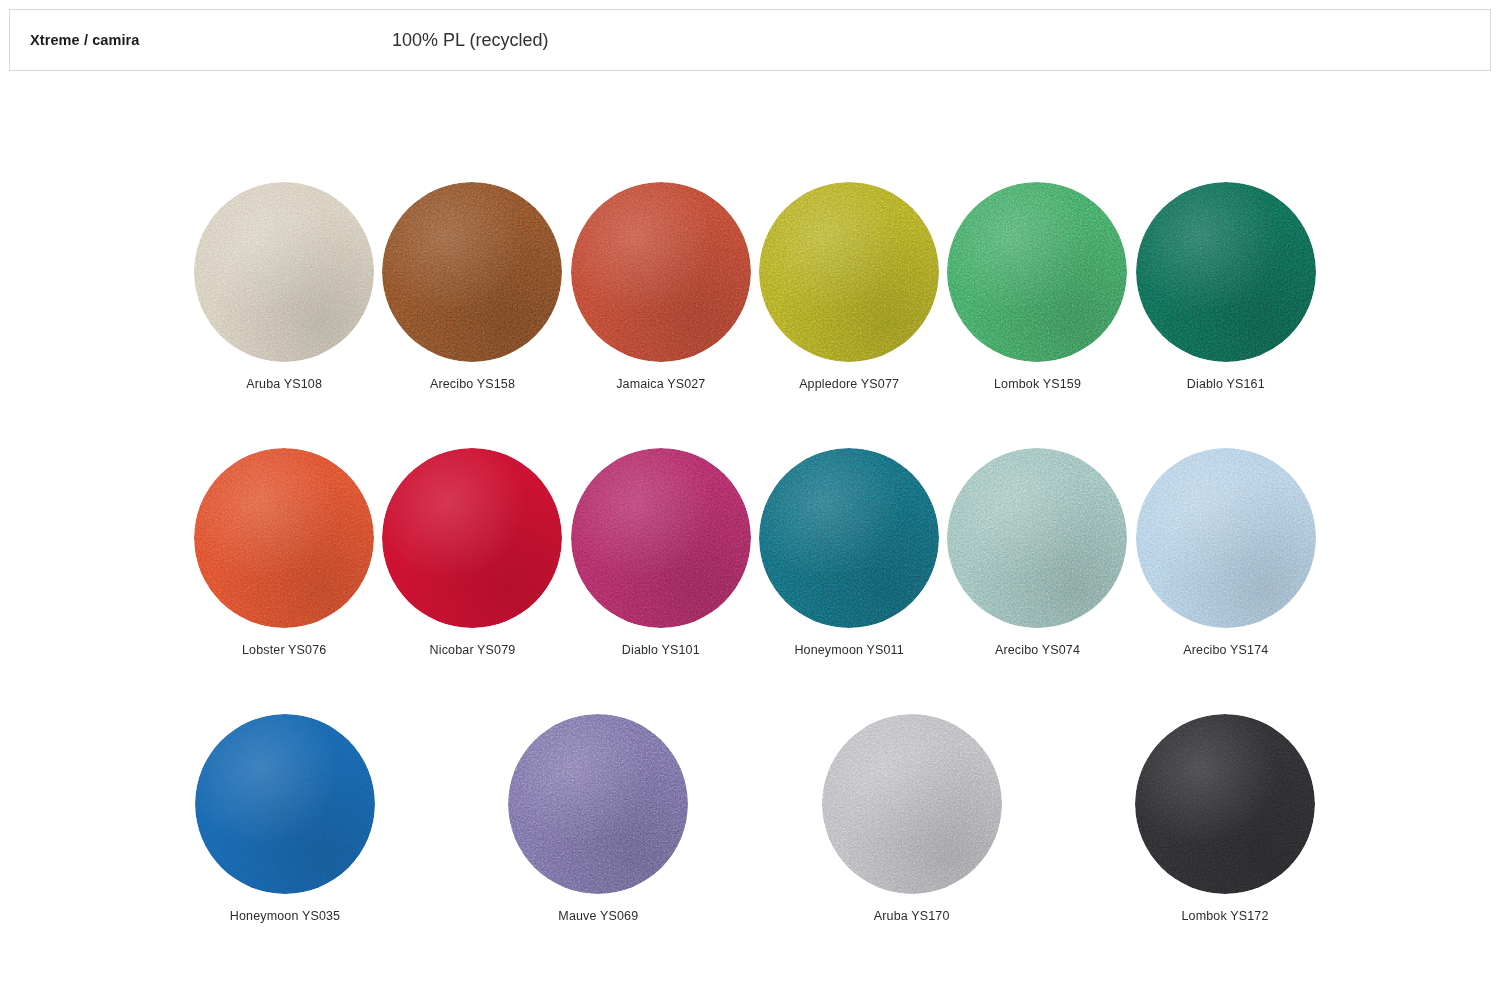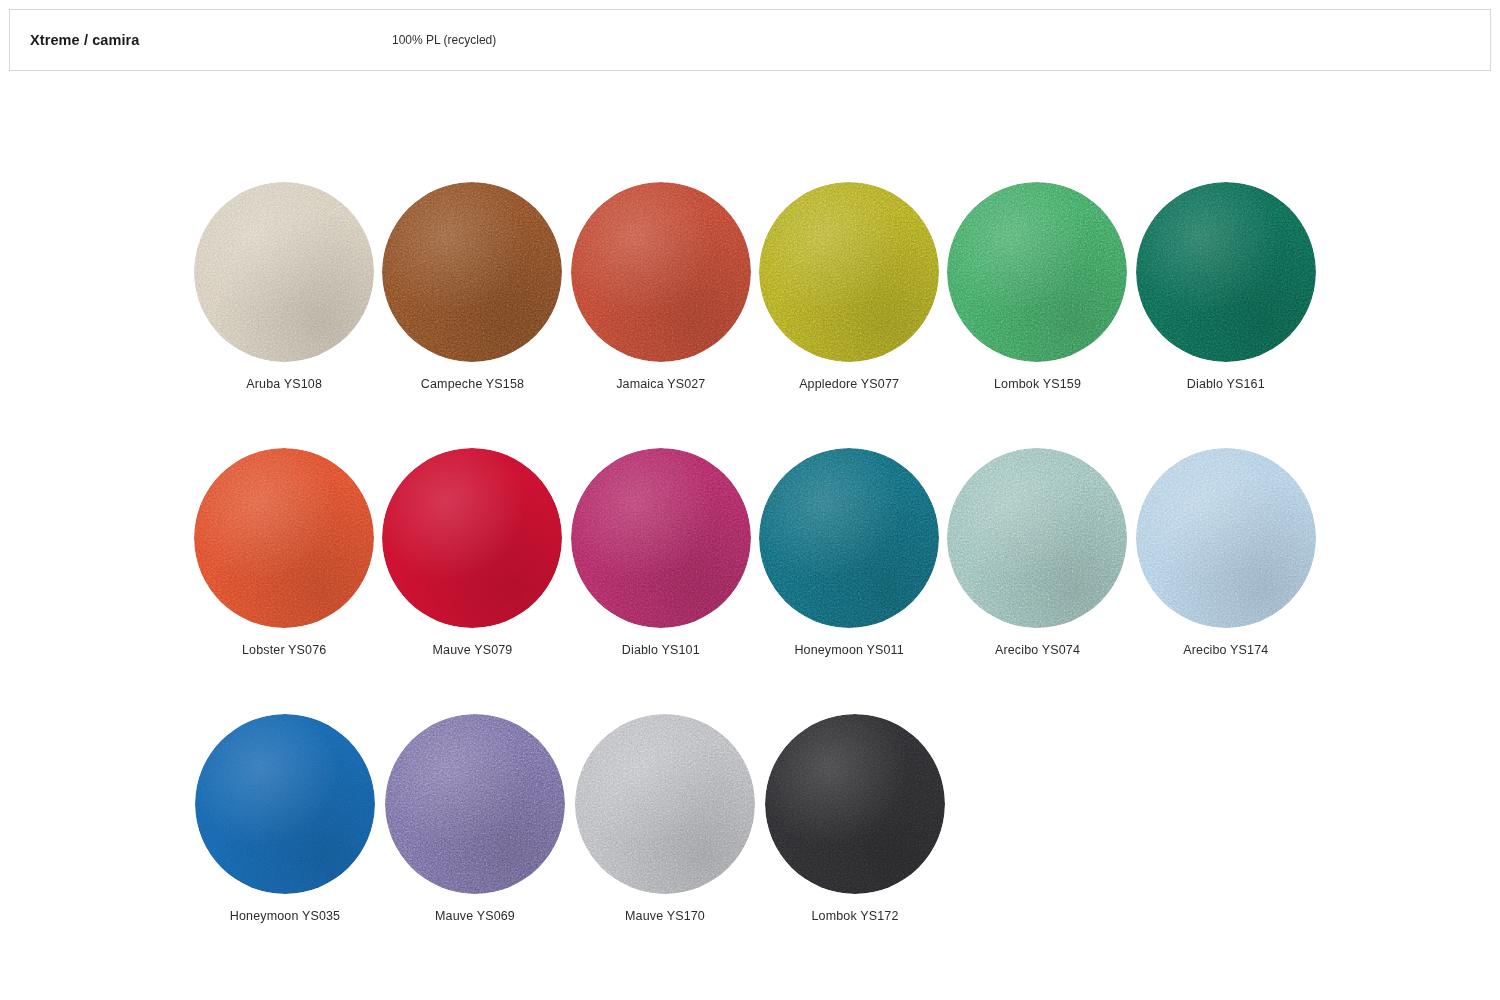--- a/index.html
+++ b/index.html
@@ -35,35 +35,36 @@
     left: 20px;
     font-size: 14.5px;
     font-weight: bold;
     letter-spacing: .1px;
     color: #1b1b1b;
     white-space: nowrap;
   }
   .header-composition {
     position: absolute;
     left: 382px;
-    font-size: 12px;
+    font-size: 18px;
     font-weight: 400;
     color: #303030;
     white-space: nowrap;
   }
 
   
   .grid {
     position: absolute;
     left: 190px;
     top: 182px;
     width: 1130px;
   }
   .row {
     display: flex;
+    justify-content: space-between;
     
   }
   .cell {
     width: 190px;
     display: flex;
     flex-direction: column;
     align-items: center;
   }
   .swatch-wrap {
     width: 180px;
@@ -158,21 +159,21 @@
                     <feFuncG type="linear" slope="1.25" intercept="-0.12"></feFuncG>
                     <feFuncB type="linear" slope="1.25" intercept="-0.12"></feFuncB>
                   </feComponentTransfer>
                 </filter>
               </defs>
               <rect x="0" y="0" width="180" height="180" filter="url(#tex1)"></rect>
             </svg>
             <div class="shade"></div>
           </div>
         </div>
-        <div class="label">Campeche YS158</div>
+        <div class="label">Arecibo YS158</div>
       </div>
       <div class="cell">
         <div class="swatch-wrap">
           <div class="swatch">
             <div class="base" style="background: rgb(180, 67, 49);"></div>
             <svg class="tex" viewBox="0 0 180 180" style="opacity: 0.95;">
               <defs>
                 <filter id="tex2" x="0" y="0" width="100%" height="100%">
                   <feTurbulence type="fractalNoise" baseFrequency="0.62" numOctaves="2" stitchTiles="stitch" result="n"></feTurbulence>
                   <feColorMatrix in="n" type="saturate" values="0"></feColorMatrix>
@@ -299,21 +300,21 @@
                     <feFuncG type="linear" slope="0.55" intercept="0.22"></feFuncG>
                     <feFuncB type="linear" slope="0.55" intercept="0.22"></feFuncB>
                   </feComponentTransfer>
                 </filter>
               </defs>
               <rect x="0" y="0" width="180" height="180" filter="url(#tex7)"></rect>
             </svg>
             <div class="shade"></div>
           </div>
         </div>
-        <div class="label">Mauve YS079</div>
+        <div class="label">Nicobar YS079</div>
       </div>
       <div class="cell">
         <div class="swatch-wrap">
           <div class="swatch">
             <div class="base" style="background: rgb(163, 42, 92);"></div>
             <svg class="tex" viewBox="0 0 180 180" style="opacity: 0.95;">
               <defs>
                 <filter id="tex8" x="0" y="0" width="100%" height="100%">
                   <feTurbulence type="fractalNoise" baseFrequency="0.62" numOctaves="2" stitchTiles="stitch" result="n"></feTurbulence>
                   <feColorMatrix in="n" type="saturate" values="0"></feColorMatrix>
@@ -463,21 +464,21 @@
                     <feFuncG type="linear" slope="1.25" intercept="-0.12"></feFuncG>
                     <feFuncB type="linear" slope="1.25" intercept="-0.12"></feFuncB>
                   </feComponentTransfer>
                 </filter>
               </defs>
               <rect x="0" y="0" width="180" height="180" filter="url(#tex14)"></rect>
             </svg>
             <div class="shade"></div>
           </div>
         </div>
-        <div class="label">Mauve YS170</div>
+        <div class="label">Aruba YS170</div>
       </div>
       <div class="cell">
         <div class="swatch-wrap">
           <div class="swatch">
             <div class="base" style="background: rgb(43, 43, 46);"></div>
             <svg class="tex" viewBox="0 0 180 180" style="opacity: 0.95;">
               <defs>
                 <filter id="tex15" x="0" y="0" width="100%" height="100%">
                   <feTurbulence type="fractalNoise" baseFrequency="0.62" numOctaves="2" stitchTiles="stitch" result="n"></feTurbulence>
                   <feColorMatrix in="n" type="saturate" values="0"></feColorMatrix>

